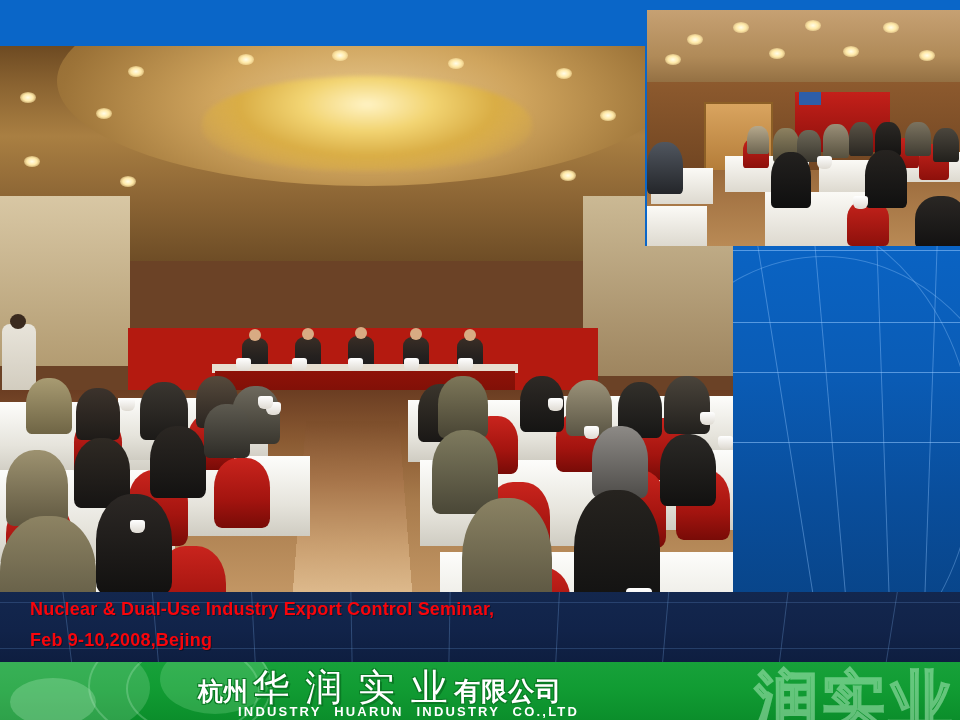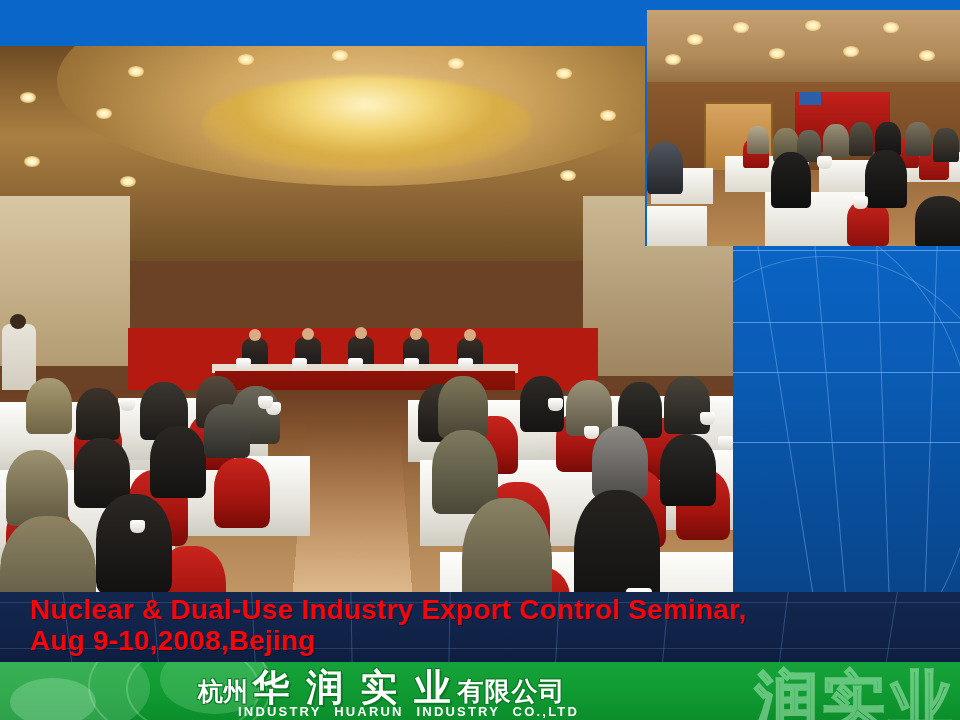--- a/index.html
+++ b/index.html
@@ -83,37 +83,37 @@
      background:linear-gradient(180deg,#c6231c,#8d100b);}
   .i-person{position:absolute;border-radius:44% 44% 10% 10%;}
 
   
   .title-band{position:absolute;left:0;top:592px;width:960px;height:70px;
      background:linear-gradient(180deg,#13274E 0%,#112349 55%,#0E1E40 100%);overflow:hidden;}
   .title-band .tl{position:absolute;top:-20px;width:1px;height:130px;
      background:rgba(120,170,230,.30);transform-origin:top center;}
   .title-band .th{position:absolute;left:0;width:100%;height:1px;background:rgba(120,170,230,.22);}
   .title-text{position:absolute;left:30px;top:2px;width:900px;color:#F8050B;font-weight:bold;
-     font-size:28px;line-height:31px;letter-spacing:.2px;
+     font-size:18px;line-height:31px;letter-spacing:.2px;
      text-shadow:1px 1px 0 rgba(0,0,0,.35);}
 
   
   .footer{position:absolute;left:0;top:662px;width:960px;height:58px;
      background:linear-gradient(180deg,#17a13a 0%,#119c33 45%,#0b8e2b 100%);overflow:hidden;}
   .f-swirl{position:absolute;border-radius:50%;background:rgba(190,240,200,.20);}
   .f-swirl2{position:absolute;border-radius:50%;border:2px solid rgba(200,245,210,.25);}
   .f-watermark{position:absolute;right:4px;top:-4px;font-size:63px;font-weight:bold;
      letter-spacing:4px;color:transparent;
      -webkit-text-stroke:2px rgba(205,250,215,.45);
      font-family:"DejaVu Sans","Liberation Sans",sans-serif;white-space:nowrap;}
   .f-logo{position:absolute;left:198px;top:1px;white-space:nowrap;}
   .f-cn-small{font-size:25px;font-weight:bold;color:#ffffff;letter-spacing:0;
      font-family:"DejaVu Sans","Liberation Sans",sans-serif;
      text-shadow:1px 1px 0 #0a7a24,-1px -1px 0 #0a7a24,1px -1px 0 #0a7a24,-1px 1px 0 #0a7a24;}
-  .f-cn-big{font-size:37px;font-weight:bold;color:#ffffff;letter-spacing:2px;
+  .f-cn-big{font-size:37px;font-weight:normal;color:#ffffff;letter-spacing:2px;
      font-family:"DejaVu Sans","Liberation Sans",sans-serif;
      text-shadow:2px 2px 0 #0a7a24,-1px -1px 0 #0a7a24,1px -1px 0 #0a7a24,-1px 1px 0 #0a7a24;text-align:right;}
   .f-cn-mid{font-size:26px;font-weight:bold;color:#ffffff;letter-spacing:1px;
      font-family:"DejaVu Sans","Liberation Sans",sans-serif;
      text-shadow:1px 1px 0 #0a7a24,-1px -1px 0 #0a7a24,1px -1px 0 #0a7a24,-1px 1px 0 #0a7a24;}
   .f-en{position:absolute;left:238px;top:42px;color:#ffffff;font-size:13px;font-weight:bold;
      letter-spacing:2.2px;word-spacing:7px;white-space:nowrap;}
 </style>
 </head>
 <body>
@@ -288,21 +288,21 @@
     <div class="tl" style="left:350px;transform:rotate(-1deg)"></div>
     <div class="tl" style="left:450px;transform:rotate(1deg)"></div>
     <div class="tl" style="left:560px;transform:rotate(3deg)"></div>
     <div class="tl" style="left:670px;transform:rotate(5deg)"></div>
     <div class="tl" style="left:790px;transform:rotate(7deg)"></div>
     <div class="tl" style="left:900px;transform:rotate(9deg)"></div>
     <div class="th" style="top:10px"></div>
     <div class="th" style="top:56px"></div>
     <div class="title-text">
       <div>Nuclear &amp; Dual-Use Industry Export Control Seminar,</div>
-      <div>Aug 9-10,2008,Bejing</div>
+      <div>Feb 9-10,2008,Bejing</div>
     </div>
   </div>
 
   <div class="footer">
     <div class="f-swirl" style="left:-40px;top:-26px;width:190px;height:104px;"></div>
     <div class="f-swirl" style="left:10px;top:16px;width:86px;height:48px;background:rgba(185,238,196,.28)"></div>
     <div class="f-swirl2" style="left:88px;top:-34px;width:180px;height:112px;"></div>
     <div class="f-swirl2" style="left:126px;top:-18px;width:130px;height:86px;"></div>
     <div class="f-swirl" style="left:160px;top:-18px;width:110px;height:70px;background:rgba(160,235,175,.22)"></div>
 

